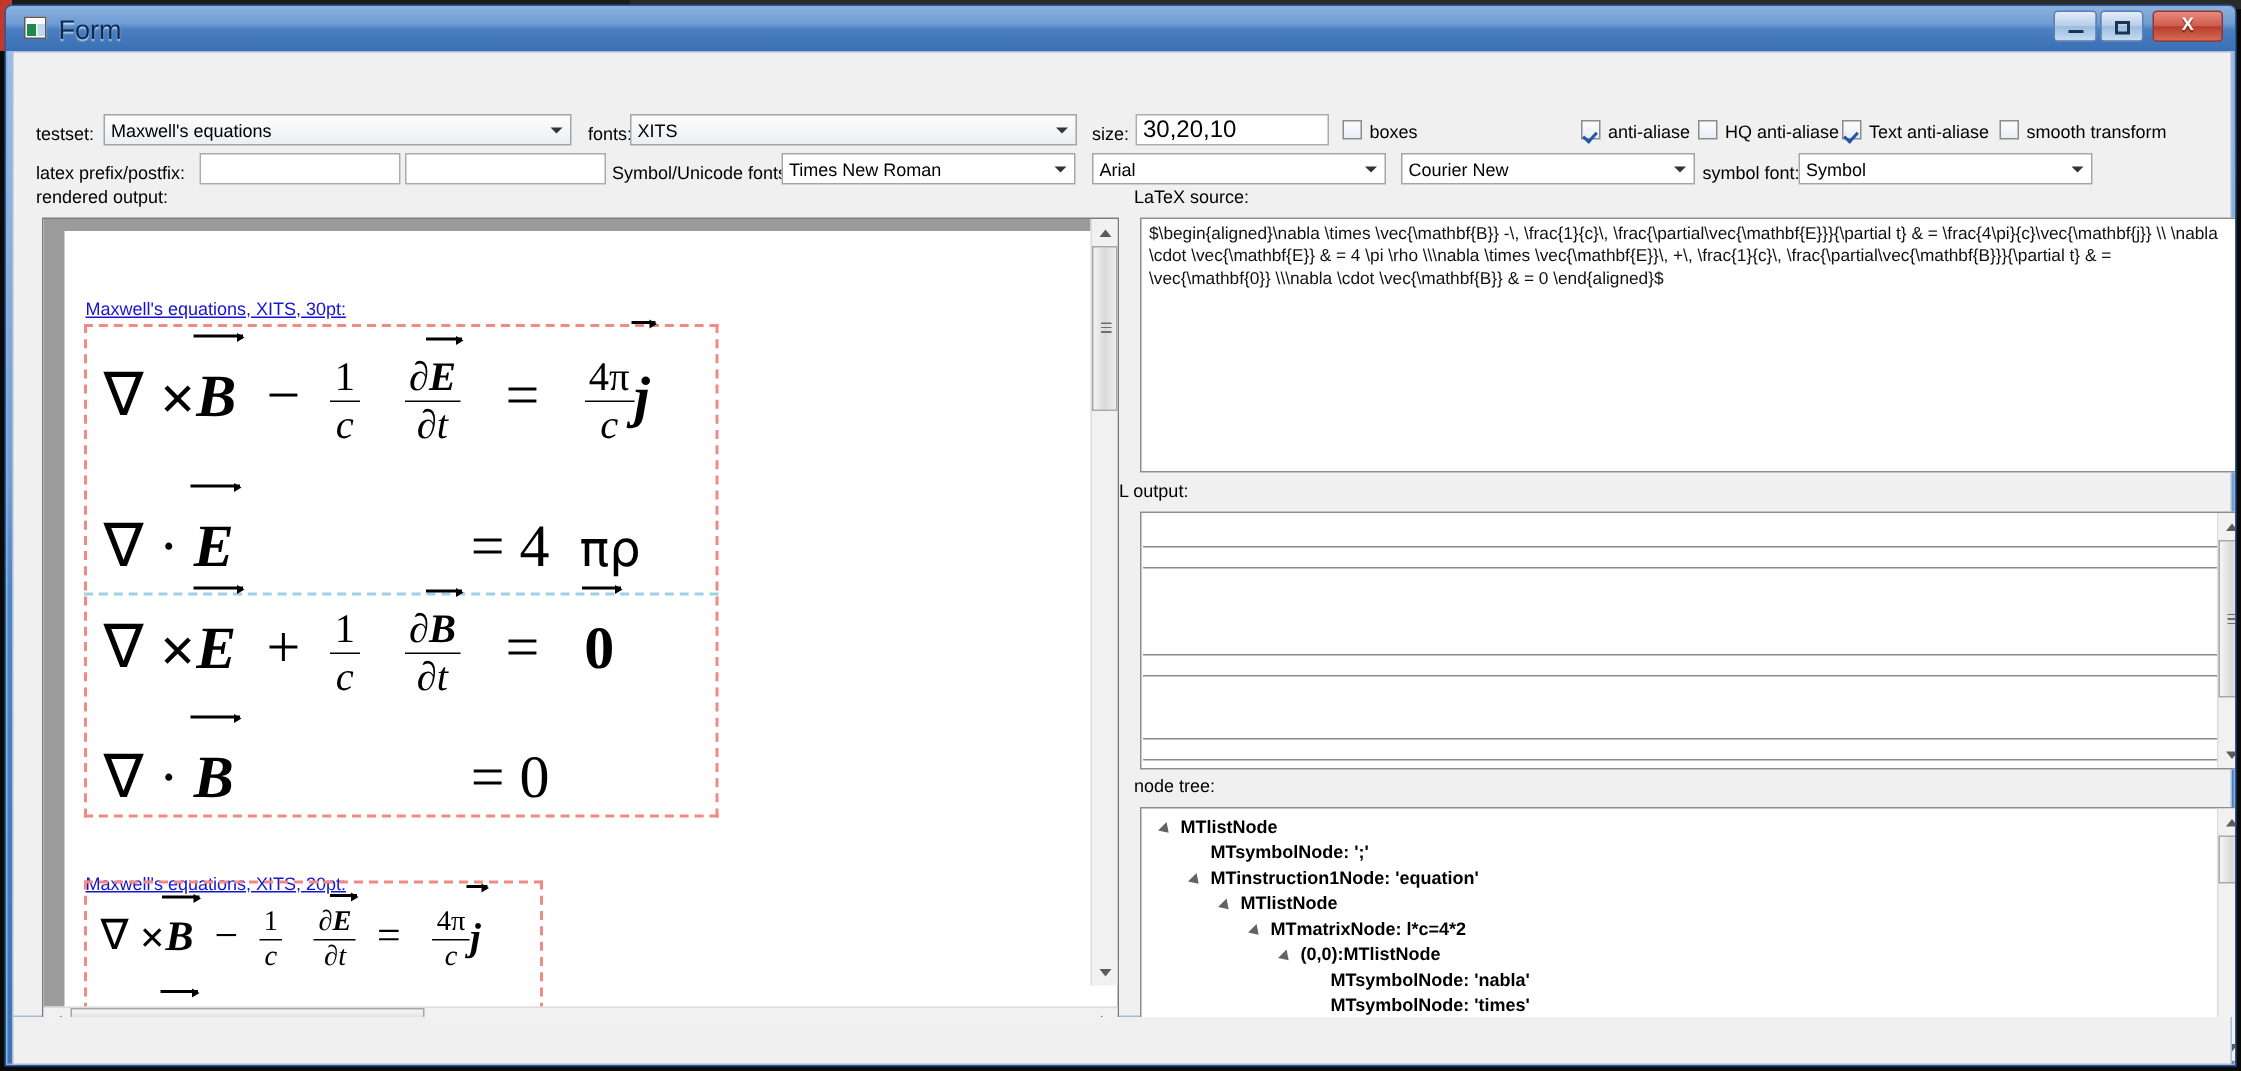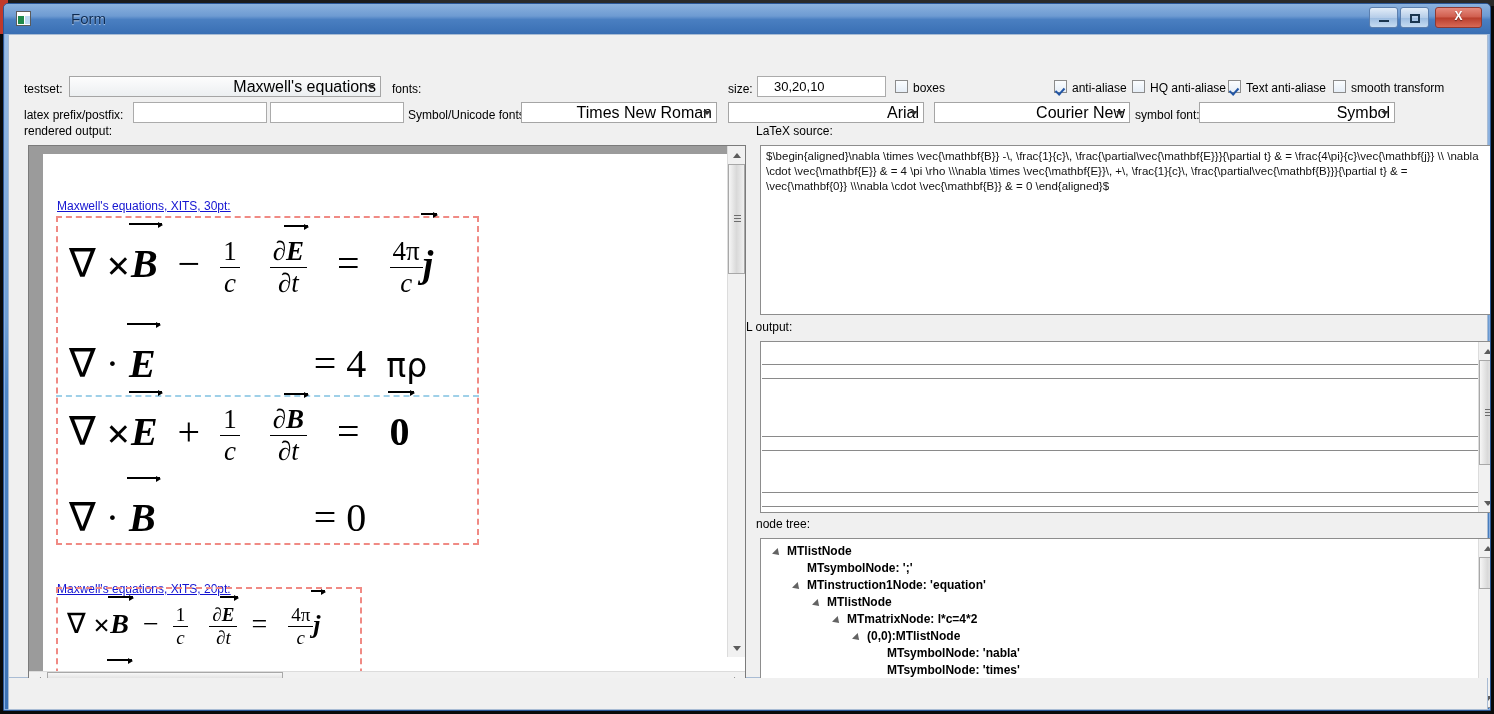--- a/index.html
+++ b/index.html
@@ -21,45 +21,45 @@
     box-shadow:0 0 0 1px #89aedd inset;
     overflow:hidden;}
   #titlebar{position:absolute;left:0;top:0;width:100%;height:30px;}
   #titlebar .grad{position:absolute;left:0;top:0;right:0;height:30px;
     background:linear-gradient(180deg,#8cb2de 0%,#6e9bd2 40%,#4a7fc1 52%,#396fb4 100%);
     border-radius:4px 4px 0 0;}
   #appicon{position:absolute;left:12px;top:7px;width:15px;height:15px;
     background:#fdfdfd;border:1px solid #5b5b5b;box-sizing:border-box;}
   #appicon i{position:absolute;left:1px;top:4px;width:6px;height:8px;background:#1f8a4c;display:block;}
   #appicon b{position:absolute;left:8px;top:4px;width:5px;height:8px;background:#bcd9f2;display:block;}
-  #title{position:absolute;left:35px;top:6px;font-size:15px;color:#0c2a52;
-     text-shadow:0 1px 1px rgba(255,255,255,.65);margin-left:32px;}
+  #title{position:absolute;left:35px;top:6px;font-size:18px;color:#0c2a52;
+     text-shadow:0 1px 1px rgba(255,255,255,.65);}
   .wbtn{position:absolute;top:3px;height:21px;border:1px solid #5c7fae;border-radius:3px;
      box-sizing:border-box;}
   #btn-min{right:92px;width:29px;background:linear-gradient(180deg,#e3edf8,#b6cde9 50%,#9cbce0 51%,#c6dcf2);}
   #btn-max{right:61px;width:29px;background:linear-gradient(180deg,#e3edf8,#b6cde9 50%,#9cbce0 51%,#c6dcf2);}
   #btn-close{right:8px;width:47px;border-color:#8d3a34;
      background:linear-gradient(180deg,#e58a7e,#cf5d4d 48%,#b83d2c 52%,#d86a56);}
   .wbtn span{position:absolute;left:0;right:0;top:2px;text-align:center;font-size:11px;color:#16334f;}
   #btn-close span{color:#fff;font-weight:bold;font-size:12px;top:1px;text-shadow:0 1px 1px rgba(0,0,0,.45);}
   .glyph-min{position:absolute;left:50%;top:12px;margin-left:-5px;width:10px;height:2px;background:#19354f;}
   .glyph-max{position:absolute;left:50%;top:6px;margin-left:-5px;width:10px;height:9px;
      border:2px solid #19354f;box-sizing:border-box;}
 
   
   #client{position:absolute;left:4px;top:30px;width:1480px;height:644px;
     background:#f0f0f0;border:1px solid #a9bcd4;box-sizing:border-box;}
 
   
   .lbl{position:absolute;font-size:12px;color:#000;white-space:nowrap;}
   .tbox{position:absolute;background:#fff;border:1px solid #ababab;box-sizing:border-box;
-        font-size:13px;color:#000;padding:2px 16px;line-height:16px;}
+        font-size:16px;color:#000;padding:2px 4px;line-height:16px;}
   .combo{position:absolute;background:linear-gradient(180deg,#fdfdfd,#eceff1);
-        border:1px solid #a5a5a5;box-sizing:border-box;font-size:16px;color:#000;
-        padding:2px 4px;line-height:16px;text-align:right;}
+        border:1px solid #a5a5a5;box-sizing:border-box;font-size:12px;color:#000;
+        padding:2px 4px;line-height:16px;}
   .combo.flat{background:#fff;}
   .combo .arrow{position:absolute;right:5px;top:50%;margin-top:-2px;width:0;height:0;
         border-left:4px solid transparent;border-right:4px solid transparent;border-top:4px solid #333;}
   .cbx{position:absolute;width:13px;height:13px;box-sizing:border-box;
         border:1px solid #8c8c8c;background:linear-gradient(180deg,#fbfdff,#e6eef7);}
   .cbx.on:after{content:"";position:absolute;left:2px;top:5px;width:4px;height:7px;
         border:solid #2356a4;border-width:0 2px 2px 0;transform:rotate(42deg);}
 
   
   .grphdr{position:absolute;font-size:12px;color:#000;}
@@ -149,20 +149,24 @@
 
   <div id="client">
 
     <span class="lbl" style="left:15px;top:47px;">testset:</span>
     <div class="combo" style="left:60px;top:41px;width:312px;height:21px;">
       <span>Maxwell's equations</span>
       <span class="arrow"></span>
     </div>
 
     <span class="lbl" style="left:383px;top:47px;">fonts:</span>
+    <div class="combo" style="left:411px;top:41px;width:298px;height:21px;">
+      <span>XITS</span>
+      <span class="arrow"></span>
+    </div>
 
     <span class="lbl" style="left:719px;top:47px;">size:</span>
     <div class="tbox" style="left:748px;top:41px;width:129px;height:21px;">
       <span>30,20,10</span>
     </div>
 
     <div class="cbx" style="left:886px;top:45px;"></div>
     <span class="lbl" style="left:904px;top:46px;">boxes</span>
 
     <div class="cbx on" style="left:1045px;top:45px;"></div>

